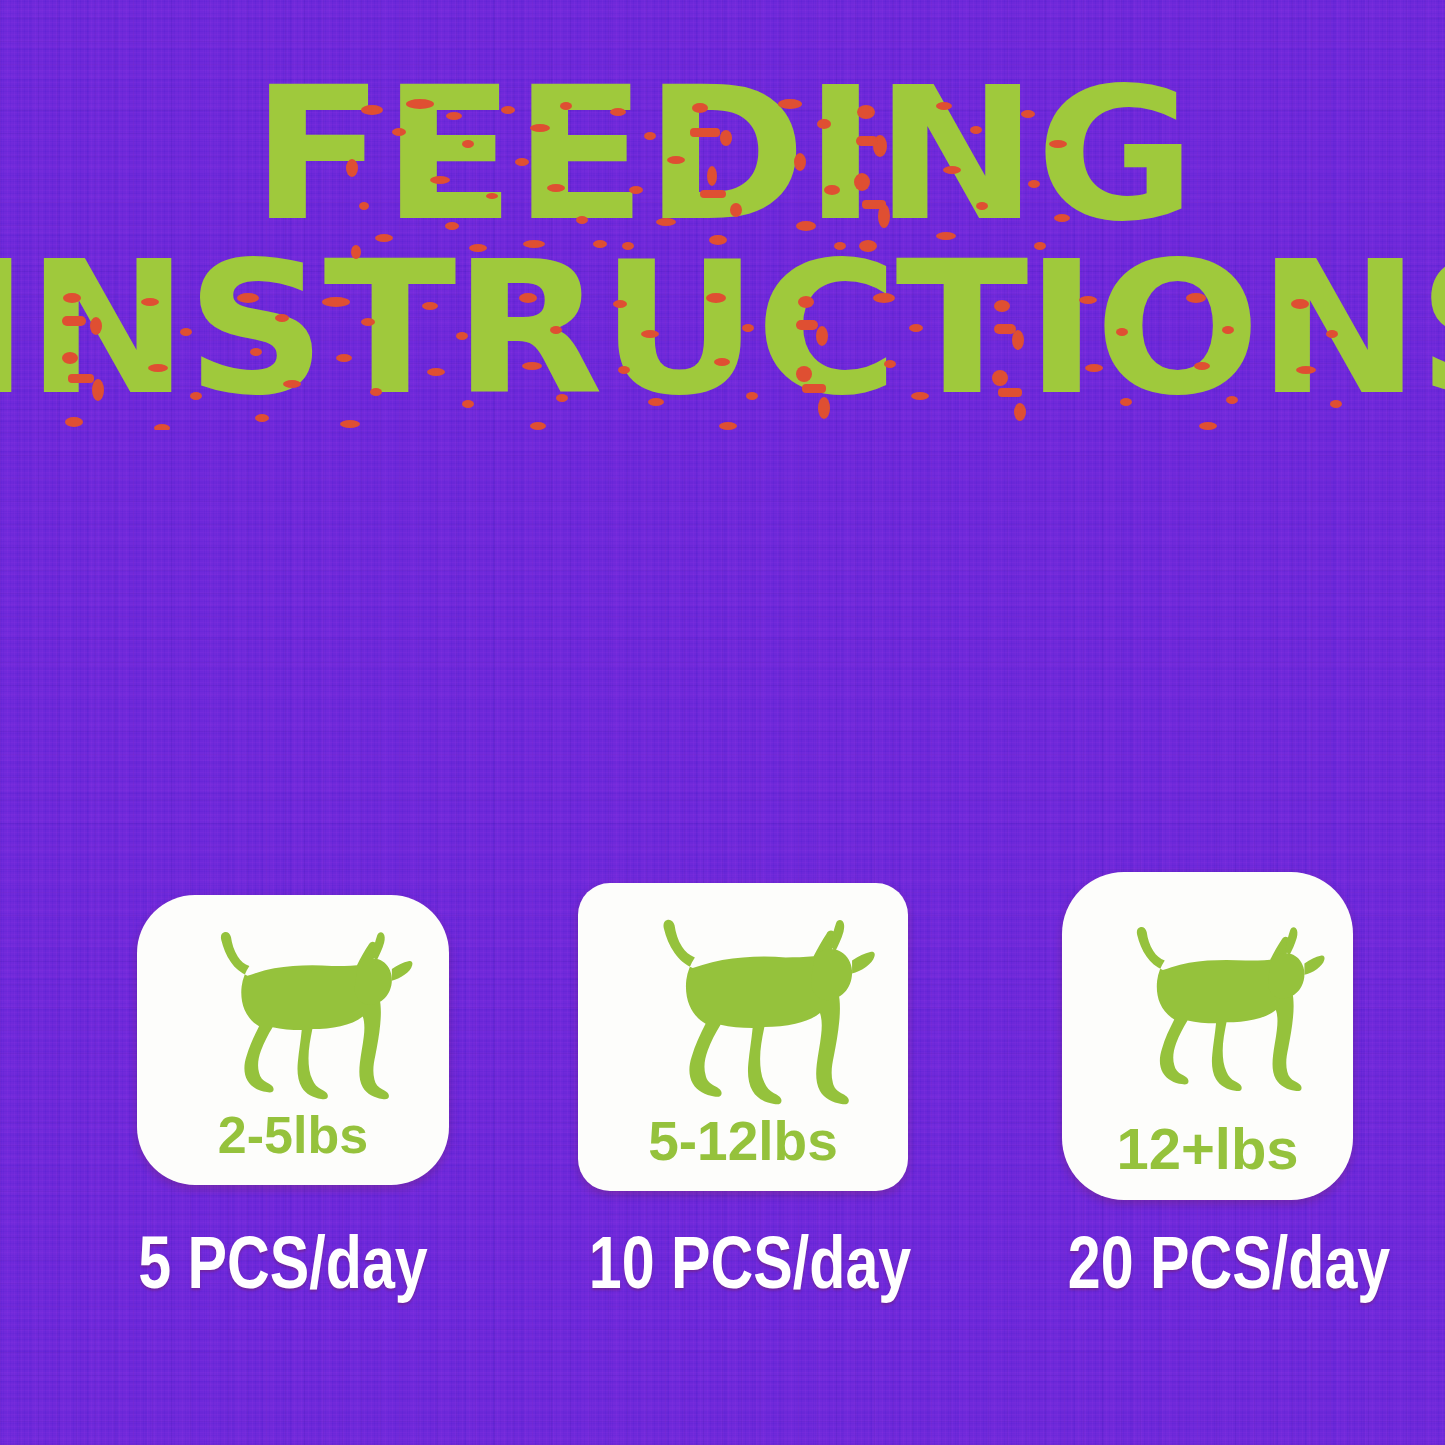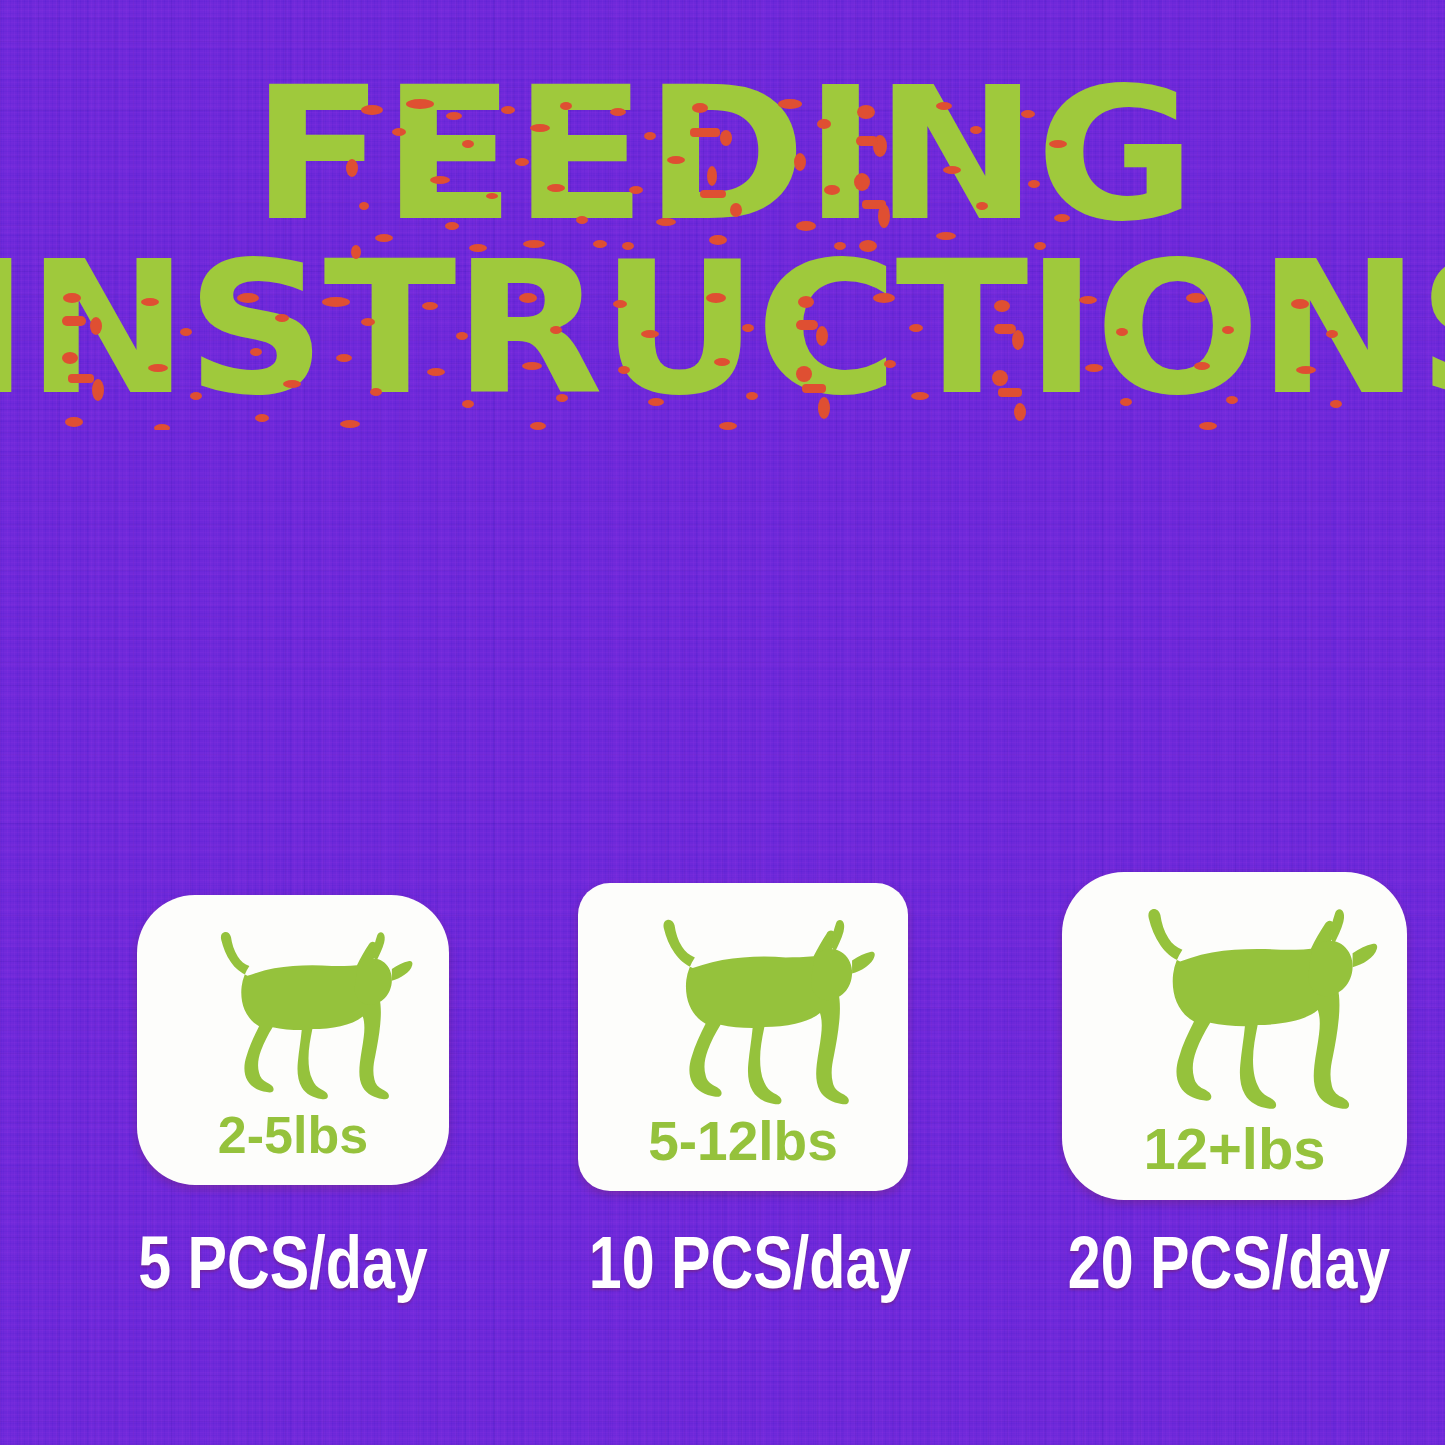--- a/index.html
+++ b/index.html
@@ -173,21 +173,21 @@
 
   
   .card-1 { left: 92px;   top: 895px;  width: 312px; height: 290px; border-radius: 58px; margin-left: 45px; }
   .card-1 .card-cat    { top: 24px; height: 195px; padding: 0 30px; }
   .card-1 .card-weight { bottom: 24px; font-size: 52px; }
   
   .card-2 { left: 578px;  top: 883px;  width: 330px; height: 308px; border-radius: 32px; }
   .card-2 .card-cat    { top: 24px; height: 212px; padding: 0 26px; }
   .card-2 .card-weight { bottom: 22px; font-size: 55px; }
   
-  .card-3 { left: 1062px; top: 872px;  width: 345px; height: 328px; border-radius: 62px; }
+  .card-3 { left: 1062px; top: 872px;  width: 291px; height: 328px; border-radius: 62px; }
   .card-3 .card-cat    { top: 22px; height: 232px; padding: 0 22px; }
   .card-3 .card-weight { bottom: 22px; font-size: 58px; }
 
   
   .dose {
     position: absolute;
     z-index: 4;
     color: #FFFFFF;
     font-family: "Liberation Sans", sans-serif;
     font-weight: bold;

